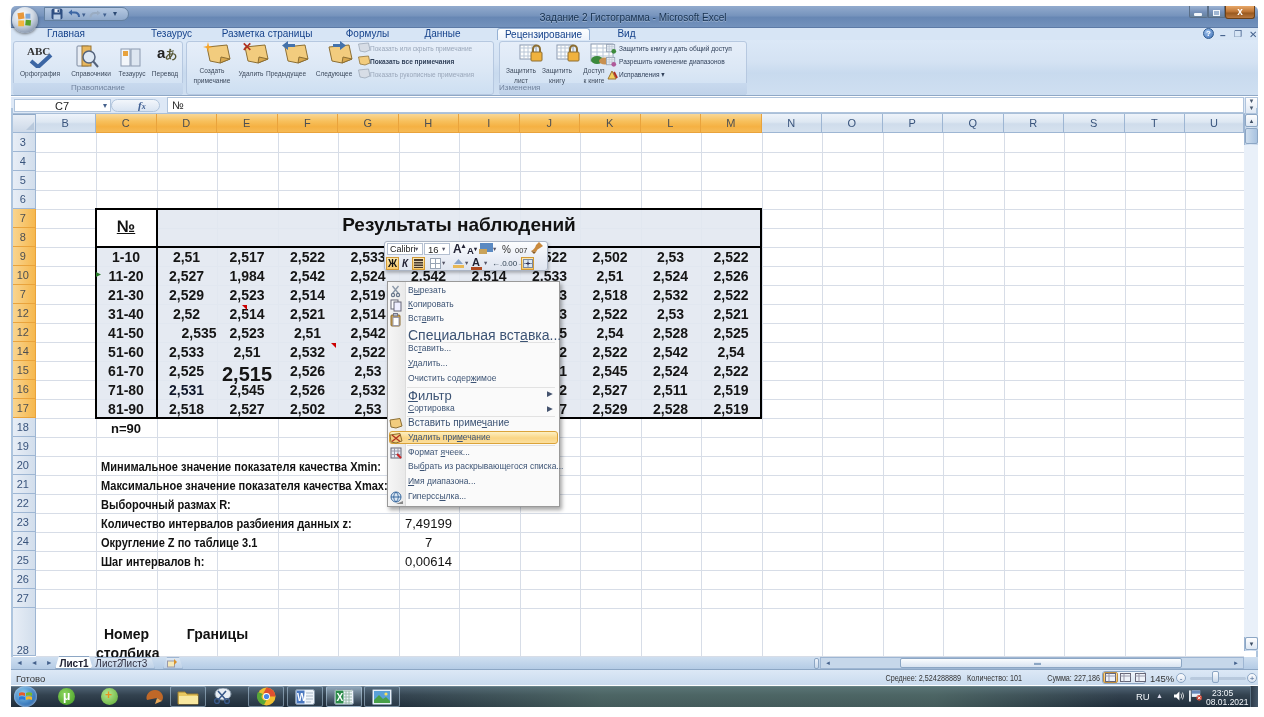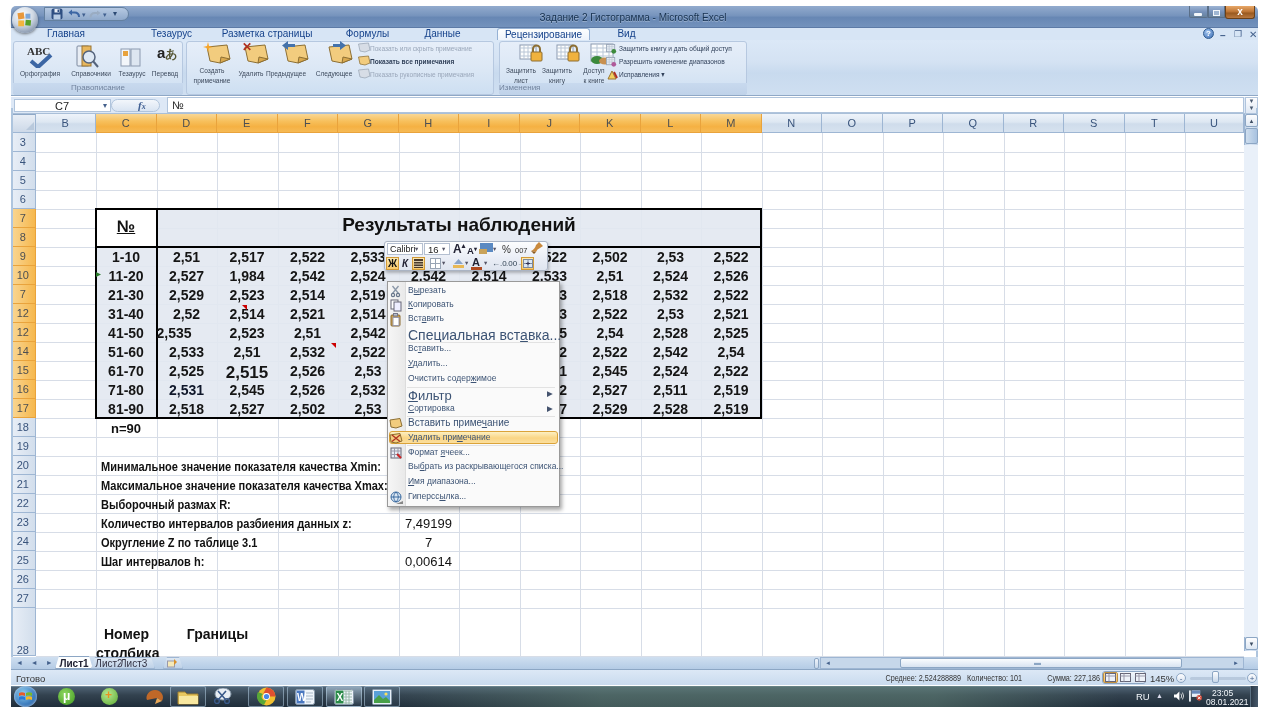--- a/index.html
+++ b/index.html
@@ -322,21 +322,21 @@
 <div class="tx" style="left:217.0px;top:306px;width:60px;text-align:center;font-size:14px;font-weight:bold;color:#151515">2,514</div>
 <div class="tx" style="left:277.5px;top:306px;width:60px;text-align:center;font-size:14px;font-weight:bold;color:#151515">2,521</div>
 <div class="tx" style="left:338.0px;top:306px;width:60px;text-align:center;font-size:14px;font-weight:bold;color:#151515">2,514</div>
 <div class="tx" style="left:398.5px;top:306px;width:60px;text-align:center;font-size:14px;font-weight:bold;color:#151515">2,52</div>
 <div class="tx" style="left:459.0px;top:306px;width:60px;text-align:center;font-size:14px;font-weight:bold;color:#151515">2,52</div>
 <div class="tx" style="left:519.5px;top:306px;width:60px;text-align:center;font-size:14px;font-weight:bold;color:#151515">2,543</div>
 <div class="tx" style="left:580.0px;top:306px;width:60px;text-align:center;font-size:14px;font-weight:bold;color:#151515">2,522</div>
 <div class="tx" style="left:640.5px;top:306px;width:60px;text-align:center;font-size:14px;font-weight:bold;color:#151515">2,53</div>
 <div class="tx" style="left:701.0px;top:306px;width:60px;text-align:center;font-size:14px;font-weight:bold;color:#151515">2,521</div>
 <div class="tx" style="left:96.0px;top:325px;width:60px;text-align:center;font-size:14px;font-weight:bold;color:#151515">41-50</div>
-<div class="tx" style="left:156.5px;top:325px;width:60px;text-align:left;font-size:14px;font-weight:bold;color:#151515">2,535</div>
+<div class="tx" style="left:156.5px;top:325px;width:60px;text-align:right;font-size:14px;font-weight:bold;color:#151515">2,535</div>
 <div class="tx" style="left:217.0px;top:325px;width:60px;text-align:center;font-size:14px;font-weight:bold;color:#151515">2,523</div>
 <div class="tx" style="left:277.5px;top:325px;width:60px;text-align:center;font-size:14px;font-weight:bold;color:#151515">2,51</div>
 <div class="tx" style="left:338.0px;top:325px;width:60px;text-align:center;font-size:14px;font-weight:bold;color:#151515">2,542</div>
 <div class="tx" style="left:398.5px;top:325px;width:60px;text-align:center;font-size:14px;font-weight:bold;color:#151515">2,52</div>
 <div class="tx" style="left:459.0px;top:325px;width:60px;text-align:center;font-size:14px;font-weight:bold;color:#151515">2,52</div>
 <div class="tx" style="left:519.5px;top:325px;width:60px;text-align:center;font-size:14px;font-weight:bold;color:#151515">2,545</div>
 <div class="tx" style="left:580.0px;top:325px;width:60px;text-align:center;font-size:14px;font-weight:bold;color:#151515">2,54</div>
 <div class="tx" style="left:640.5px;top:325px;width:60px;text-align:center;font-size:14px;font-weight:bold;color:#151515">2,528</div>
 <div class="tx" style="left:701.0px;top:325px;width:60px;text-align:center;font-size:14px;font-weight:bold;color:#151515">2,525</div>
 <div class="tx" style="left:96.0px;top:344px;width:60px;text-align:center;font-size:14px;font-weight:bold;color:#151515">51-60</div>
@@ -345,21 +345,21 @@
 <div class="tx" style="left:277.5px;top:344px;width:60px;text-align:center;font-size:14px;font-weight:bold;color:#151515">2,532</div>
 <div class="tx" style="left:338.0px;top:344px;width:60px;text-align:center;font-size:14px;font-weight:bold;color:#151515">2,522</div>
 <div class="tx" style="left:398.5px;top:344px;width:60px;text-align:center;font-size:14px;font-weight:bold;color:#151515">2,52</div>
 <div class="tx" style="left:459.0px;top:344px;width:60px;text-align:center;font-size:14px;font-weight:bold;color:#151515">2,52</div>
 <div class="tx" style="left:519.5px;top:344px;width:60px;text-align:center;font-size:14px;font-weight:bold;color:#151515">2,542</div>
 <div class="tx" style="left:580.0px;top:344px;width:60px;text-align:center;font-size:14px;font-weight:bold;color:#151515">2,522</div>
 <div class="tx" style="left:640.5px;top:344px;width:60px;text-align:center;font-size:14px;font-weight:bold;color:#151515">2,542</div>
 <div class="tx" style="left:701.0px;top:344px;width:60px;text-align:center;font-size:14px;font-weight:bold;color:#151515">2,54</div>
 <div class="tx" style="left:96.0px;top:363px;width:60px;text-align:center;font-size:14px;font-weight:bold;color:#151515">61-70</div>
 <div class="tx" style="left:156.5px;top:363px;width:60px;text-align:center;font-size:14px;font-weight:bold;color:#151515">2,525</div>
-<div class="tx" style="left:217.0px;top:363px;width:60px;text-align:center;font-size:17px;font-weight:bold;color:#151515">2,515</div>
+<div class="tx" style="left:217.0px;top:363px;width:60px;text-align:center;font-size:20px;font-weight:bold;color:#151515">2,515</div>
 <div class="tx" style="left:277.5px;top:363px;width:60px;text-align:center;font-size:14px;font-weight:bold;color:#151515">2,526</div>
 <div class="tx" style="left:338.0px;top:363px;width:60px;text-align:center;font-size:14px;font-weight:bold;color:#151515">2,53</div>
 <div class="tx" style="left:398.5px;top:363px;width:60px;text-align:center;font-size:14px;font-weight:bold;color:#151515">2,52</div>
 <div class="tx" style="left:459.0px;top:363px;width:60px;text-align:center;font-size:14px;font-weight:bold;color:#151515">2,52</div>
 <div class="tx" style="left:519.5px;top:363px;width:60px;text-align:center;font-size:14px;font-weight:bold;color:#151515">2,541</div>
 <div class="tx" style="left:580.0px;top:363px;width:60px;text-align:center;font-size:14px;font-weight:bold;color:#151515">2,545</div>
 <div class="tx" style="left:640.5px;top:363px;width:60px;text-align:center;font-size:14px;font-weight:bold;color:#151515">2,524</div>
 <div class="tx" style="left:701.0px;top:363px;width:60px;text-align:center;font-size:14px;font-weight:bold;color:#151515">2,522</div>
 <div class="tx" style="left:96.0px;top:382px;width:60px;text-align:center;font-size:14px;font-weight:bold;color:#151515">71-80</div>
 <div class="tx" style="left:156.5px;top:382px;width:60px;text-align:center;font-size:14px;font-weight:bold;color:#0f172a">2,531</div>

